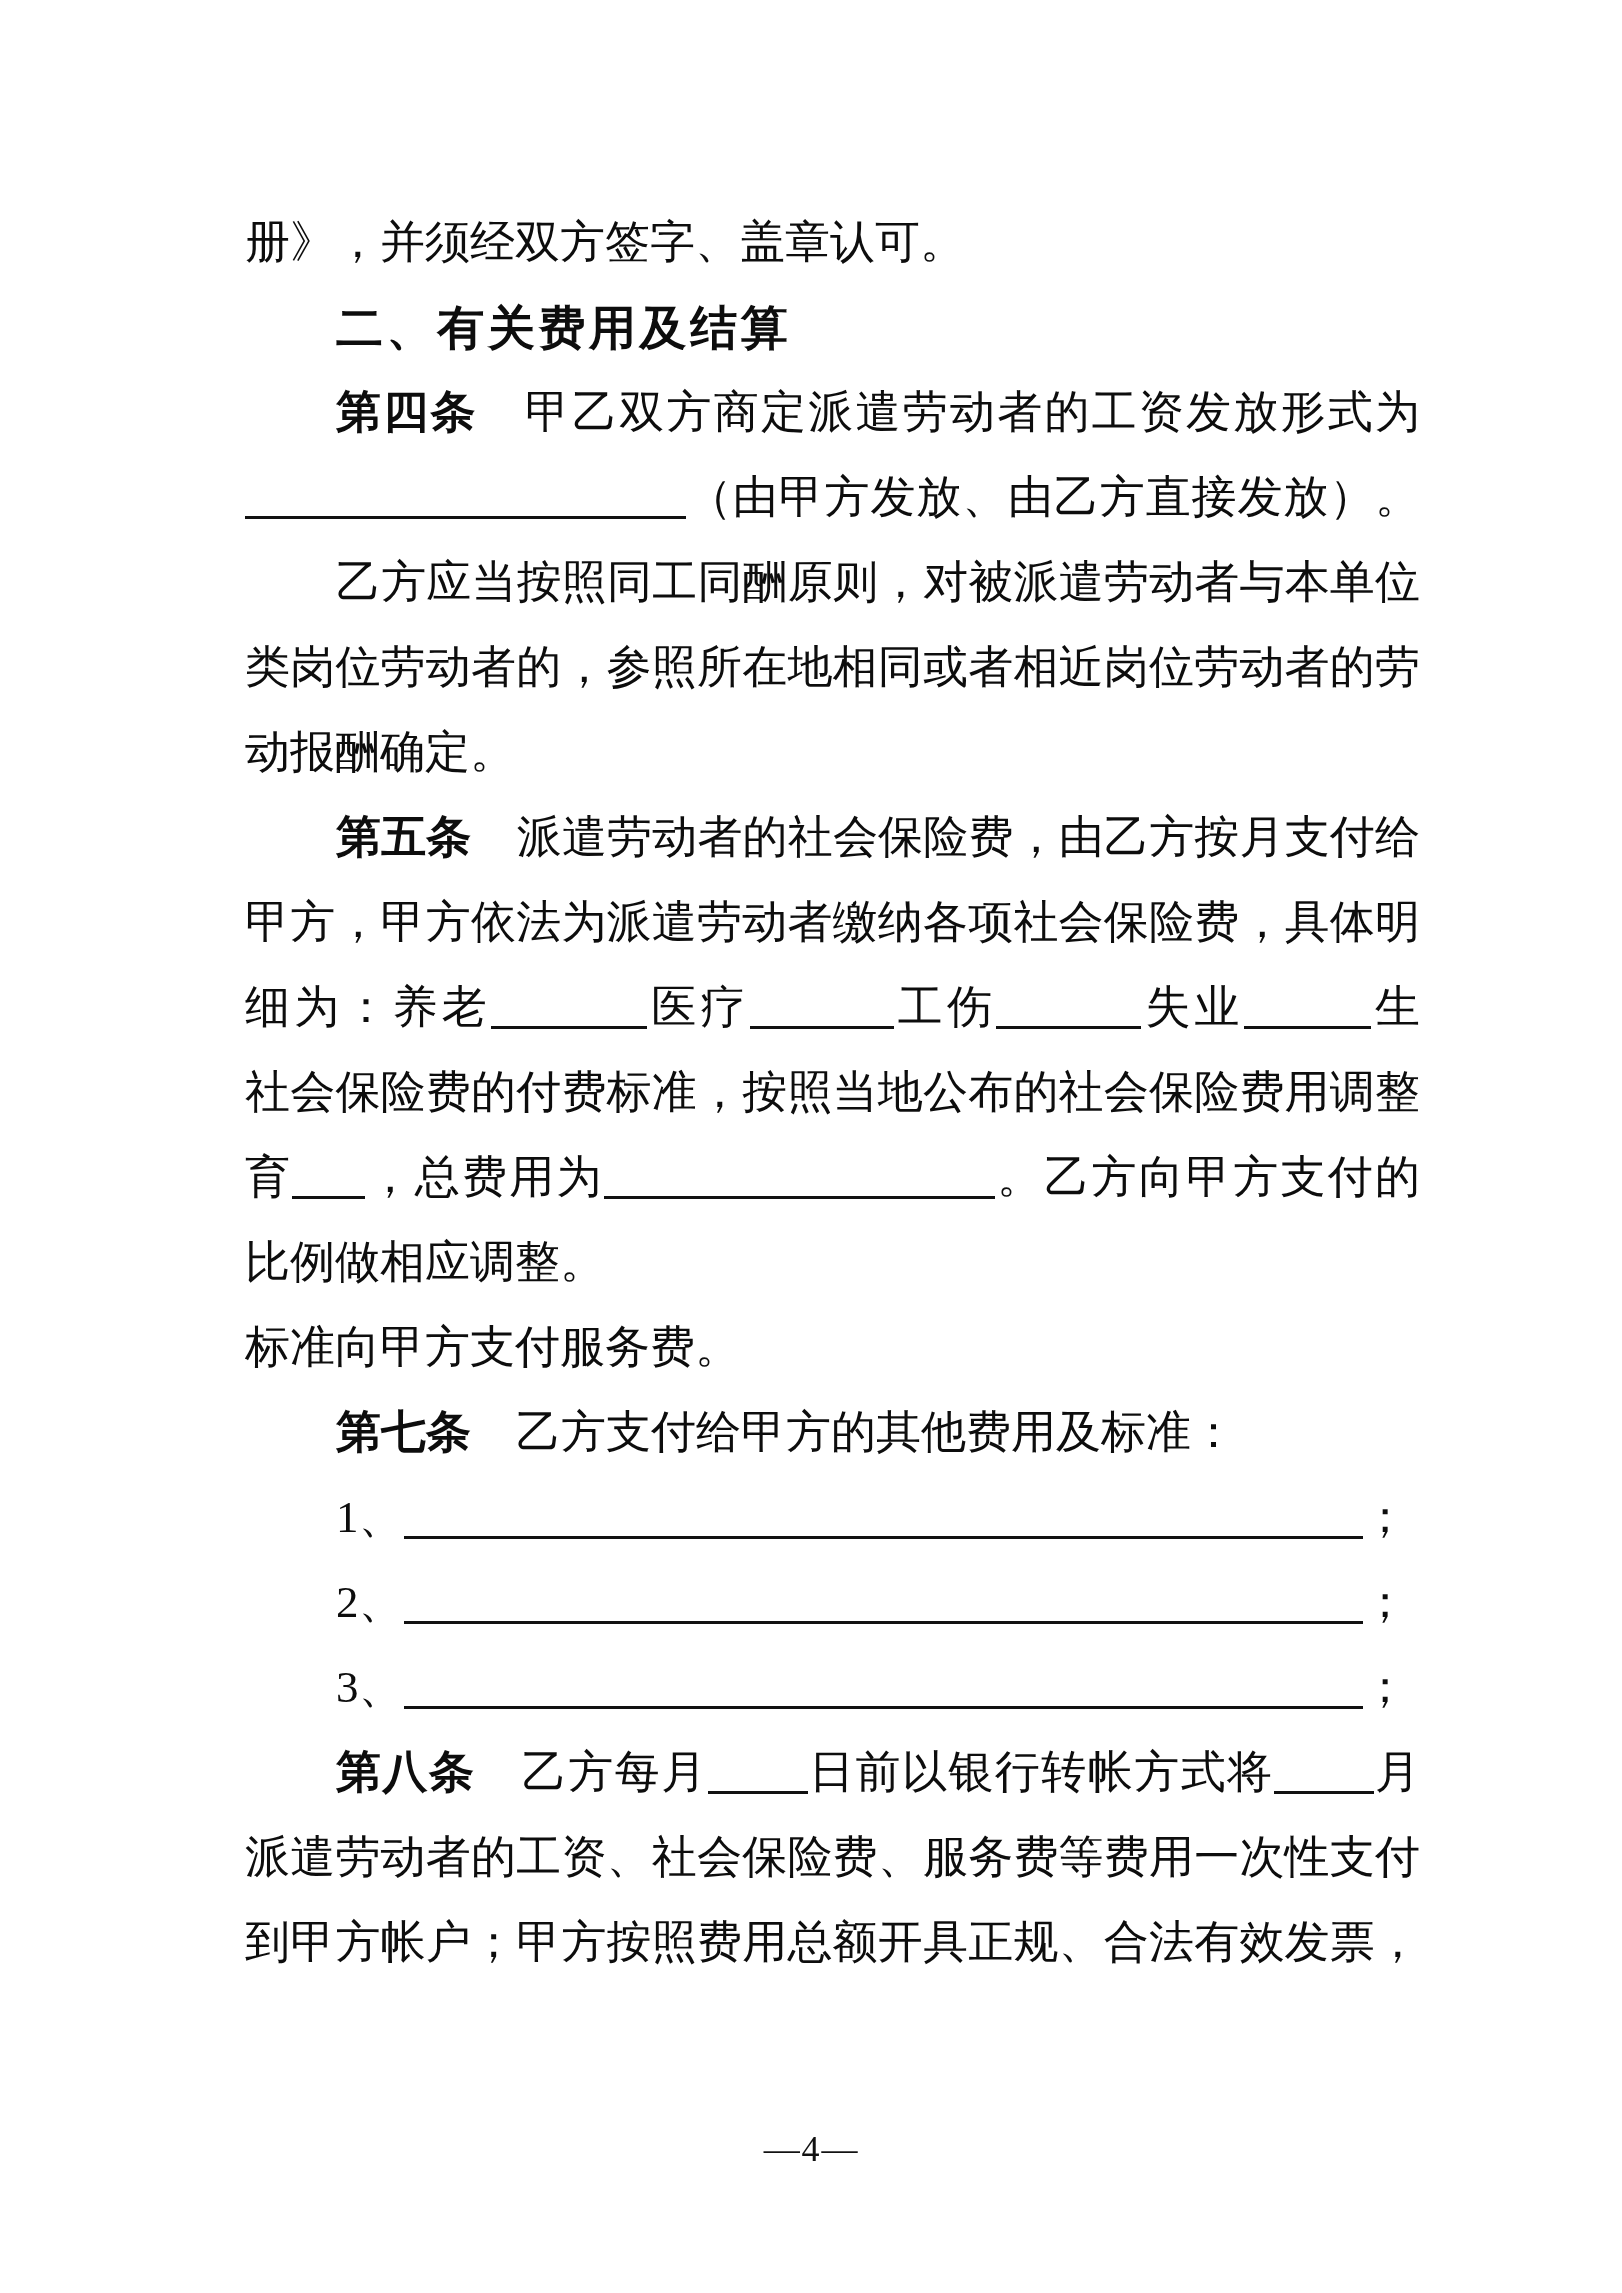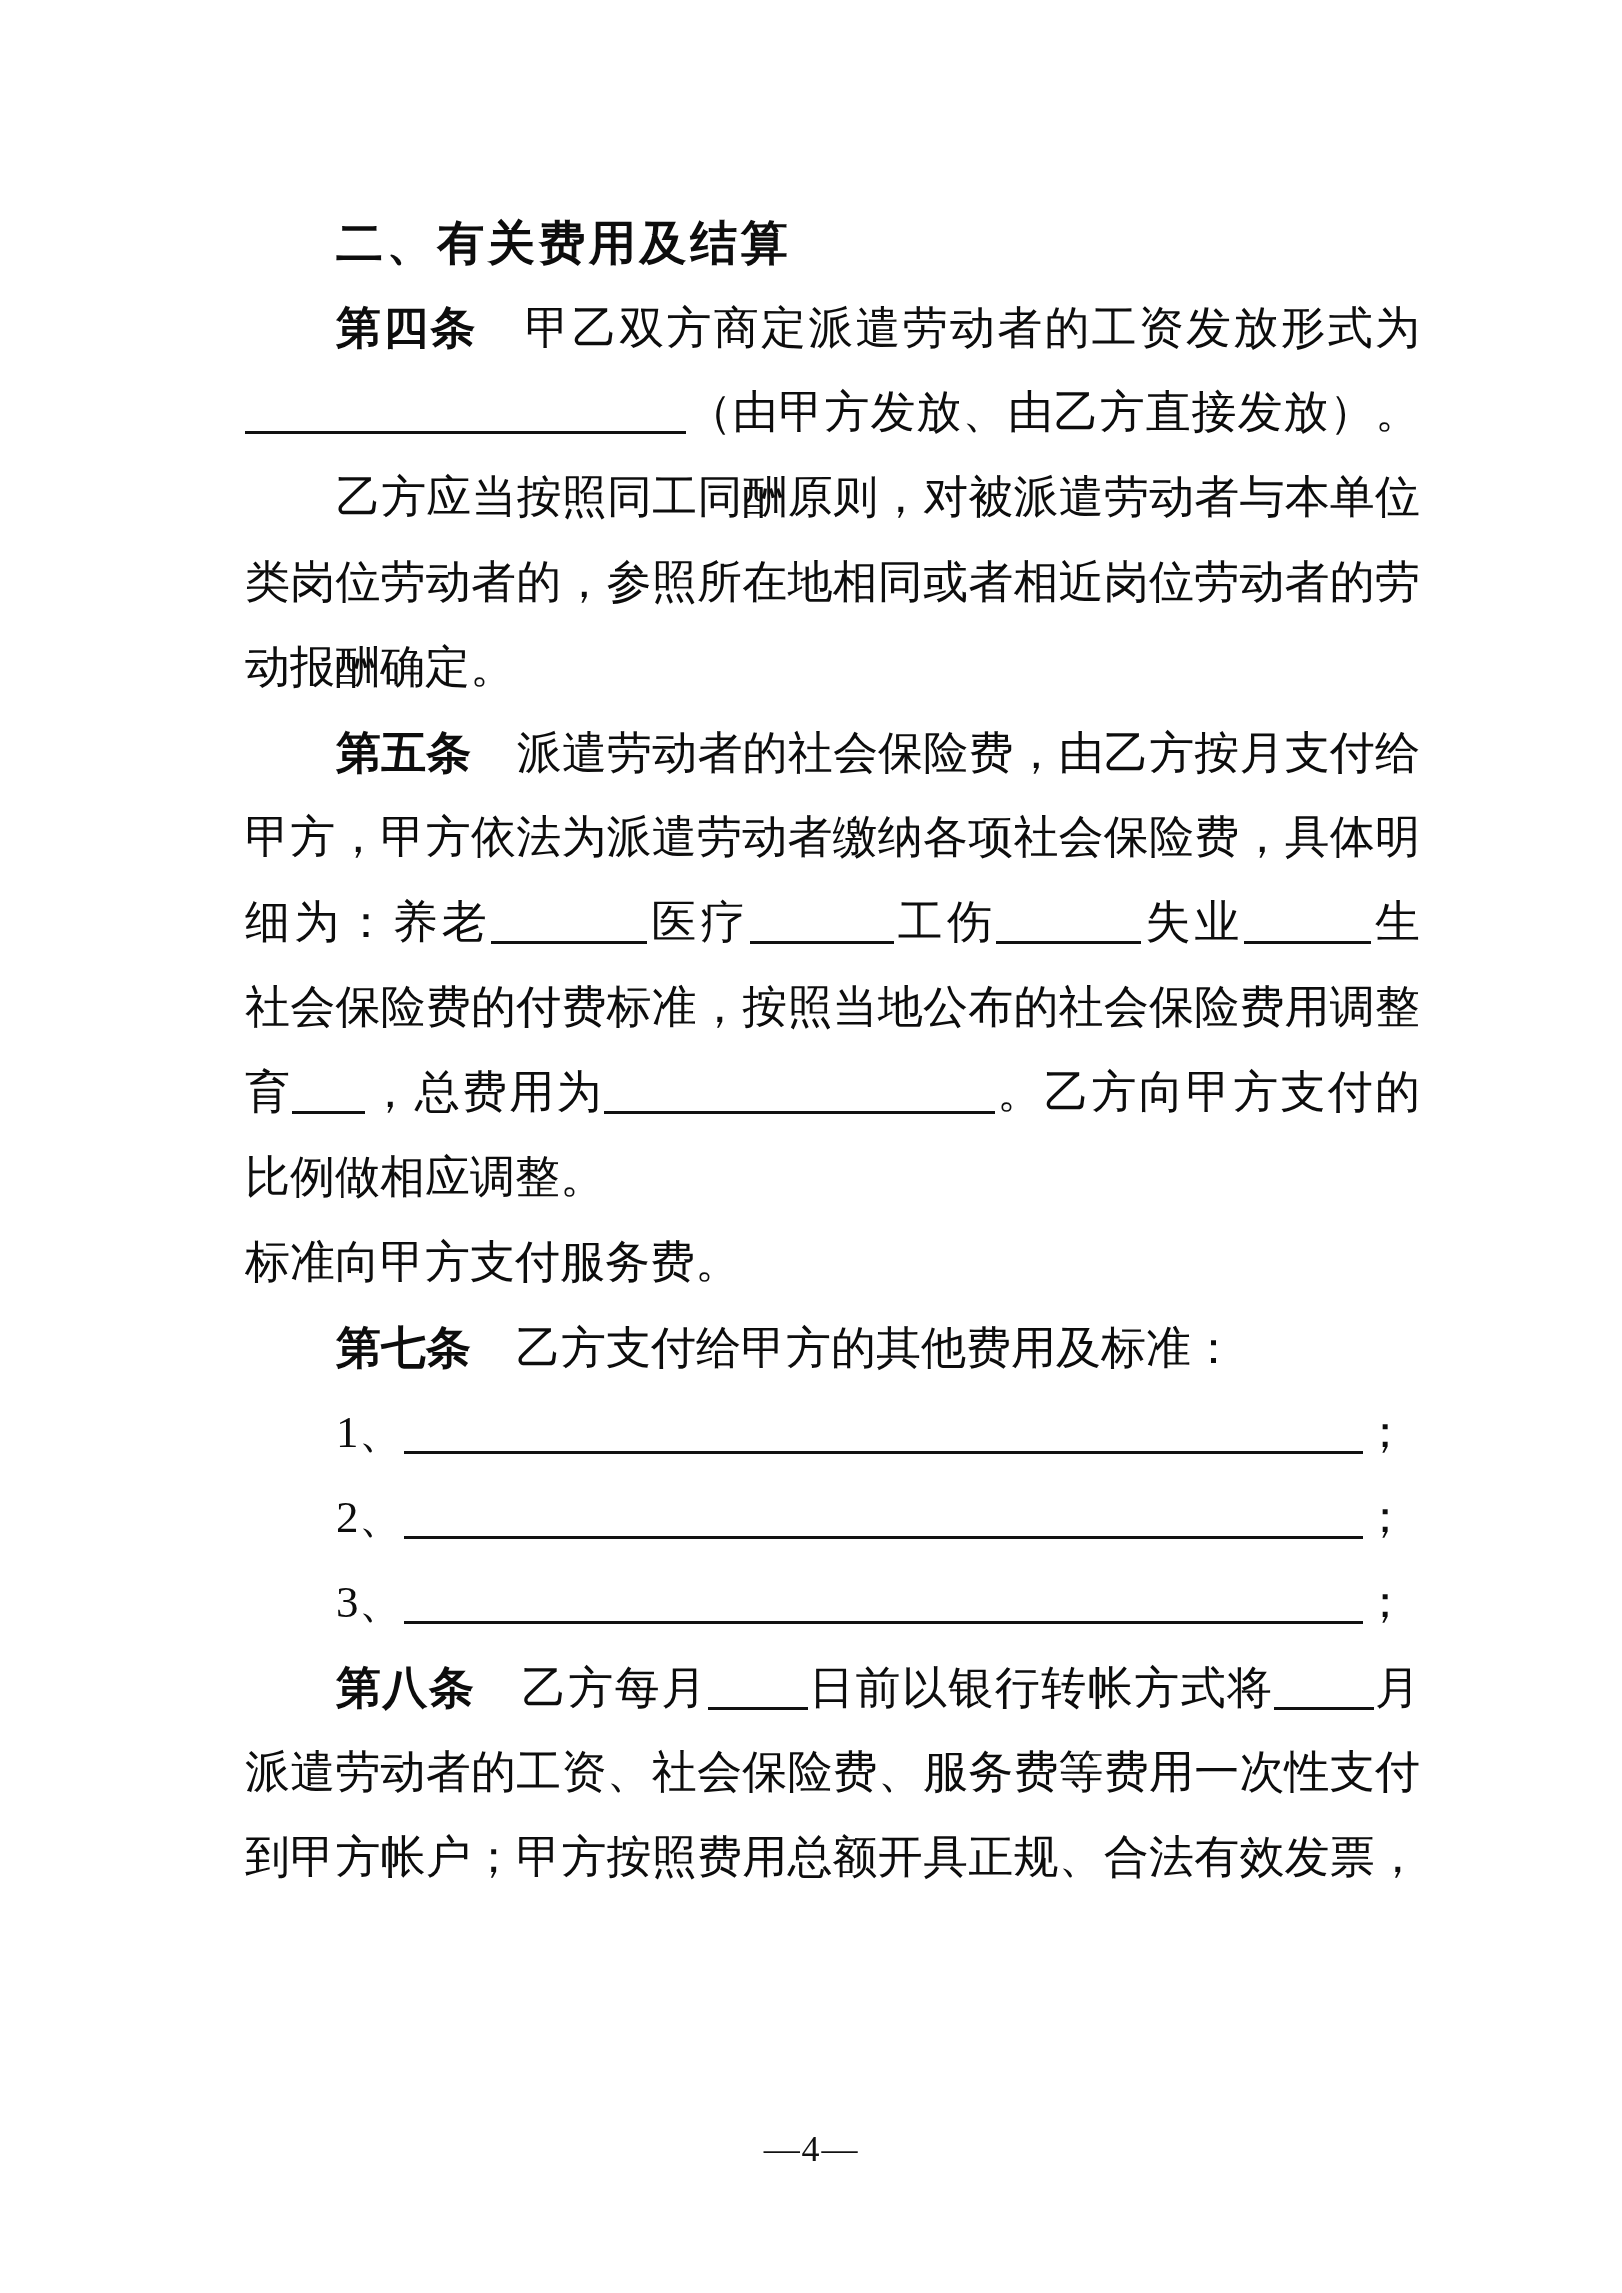--- a/index.html
+++ b/index.html
@@ -30,21 +30,21 @@
     text-align-last:justify;
     white-space:normal;
   }
   .line.ind{ text-indent:91px; }
   .line.head{
     font-weight:900;
     font-family:"Liberation Sans","DejaVu Sans",sans-serif;
     font-size:47px;
     letter-spacing:3.6px;
   }
-  .b{ font-weight:900; font-family:Liberation Sans, sans-serif; }
+  .b{ font-weight:900; font-family:Liberation Mono, monospace; }
   .blank{
     display:inline-block;
     height:5.5px;
     border-bottom:3.6px solid #111;
     vertical-align:-7.3px;
   }
   .footer{
     position:absolute;
     top:2127px;
     left:0;
@@ -54,20 +54,21 @@
     line-height:45px;
     color:#111;
     letter-spacing:1.8px;
   }
 </style>
 </head>
 <body>
 
 <div class="page">
   <div class="doc">
+      <div class="line"><span>册》，并须经双方签字、盖章认可。</span></div>
       <div class="line ind head"><span class="b">二、有关费用及结算</span></div>
       <div class="line fill ind"><span class="b">第四条</span><span>　甲乙双方商定派遣劳动者的工资发放形式为</span></div>
       <div class="line fill"><span class="blank" style="width: 441px;"></span><span>（由甲方发放、由乙方直接发放）。</span></div>
       <div class="line fill ind"><span>乙方应当按照同工同酬原则，对被派遣劳动者与本单位</span></div>
       <div class="line fill"><span>类岗位劳动者的，参照所在地相同或者相近岗位劳动者的劳</span></div>
       <div class="line"><span>动报酬确定。</span></div>
       <div class="line fill ind"><span class="b">第五条</span><span>　派遣劳动者的社会保险费，由乙方按月支付给</span></div>
       <div class="line fill"><span>甲方，甲方依法为派遣劳动者缴纳各项社会保险费，具体明</span></div>
       <div class="line fill"><span>细为：养老</span><span class="blank" style="width: 156px;"></span><span>医疗</span><span class="blank" style="width: 144px;"></span><span>工伤</span><span class="blank" style="width: 145px;"></span><span>失业</span><span class="blank" style="width: 127px;"></span><span>生</span></div>
       <div class="line fill"><span>社会保险费的付费标准，按照当地公布的社会保险费用调整</span></div>

